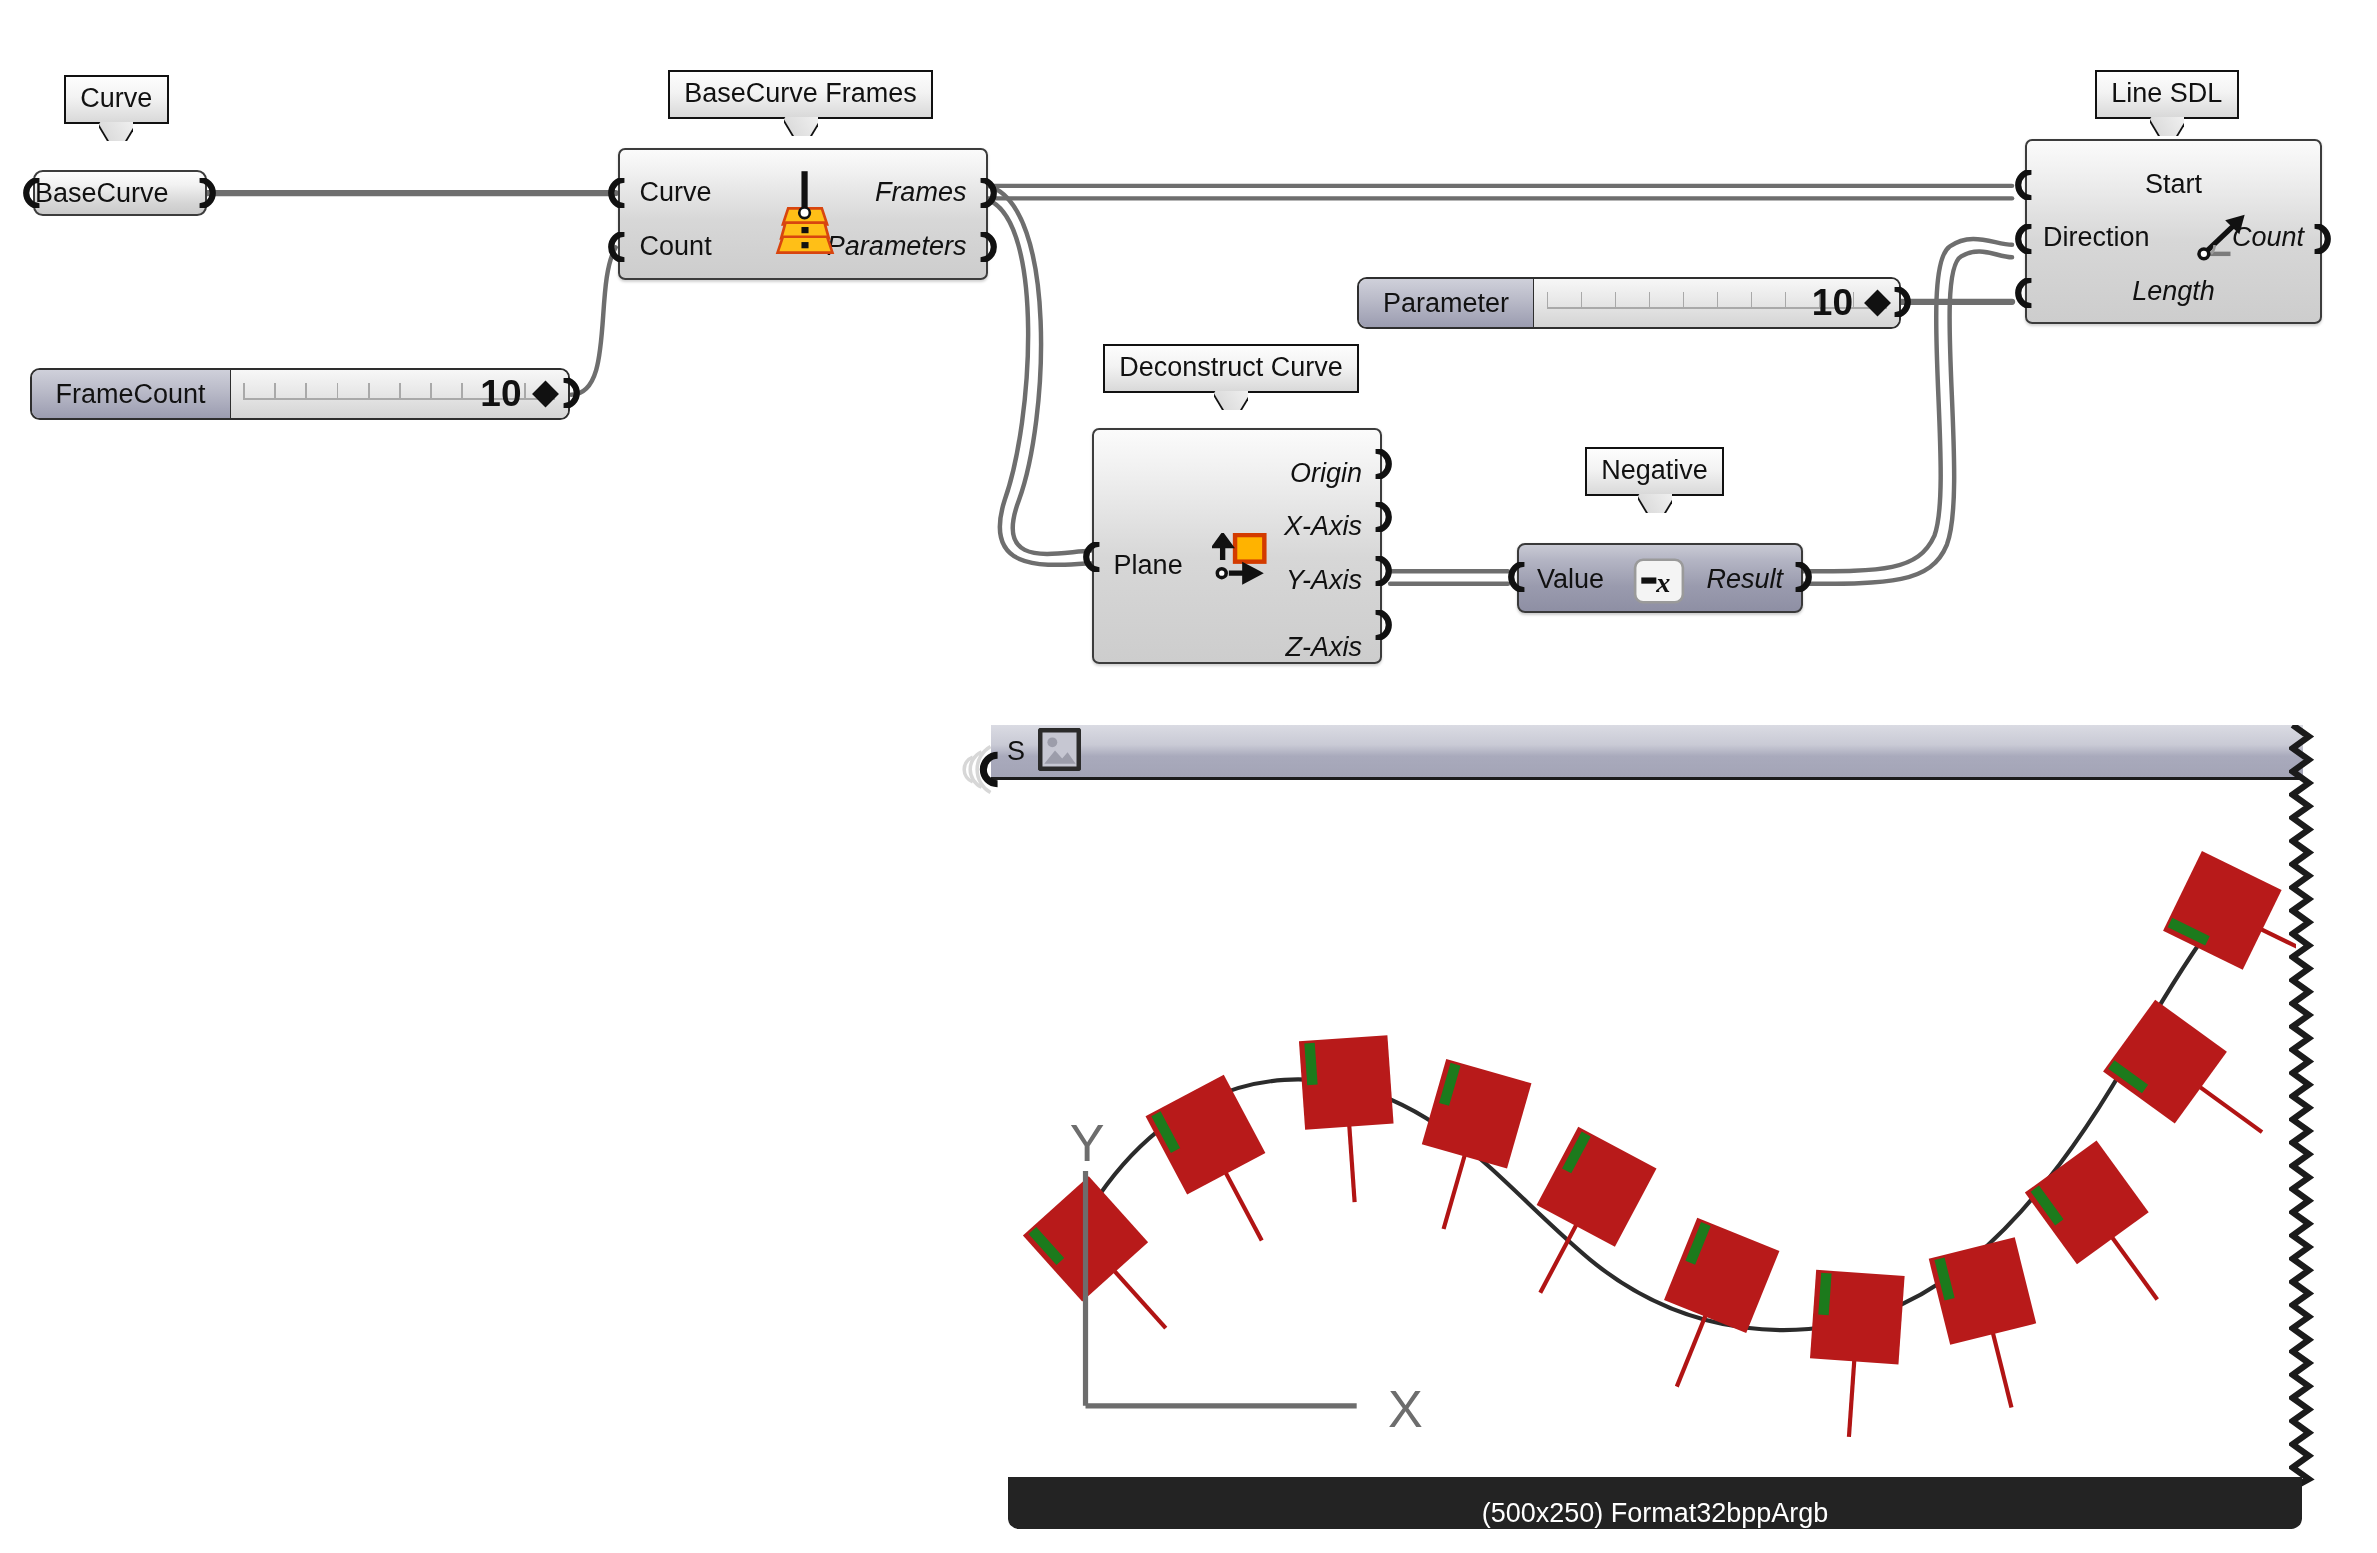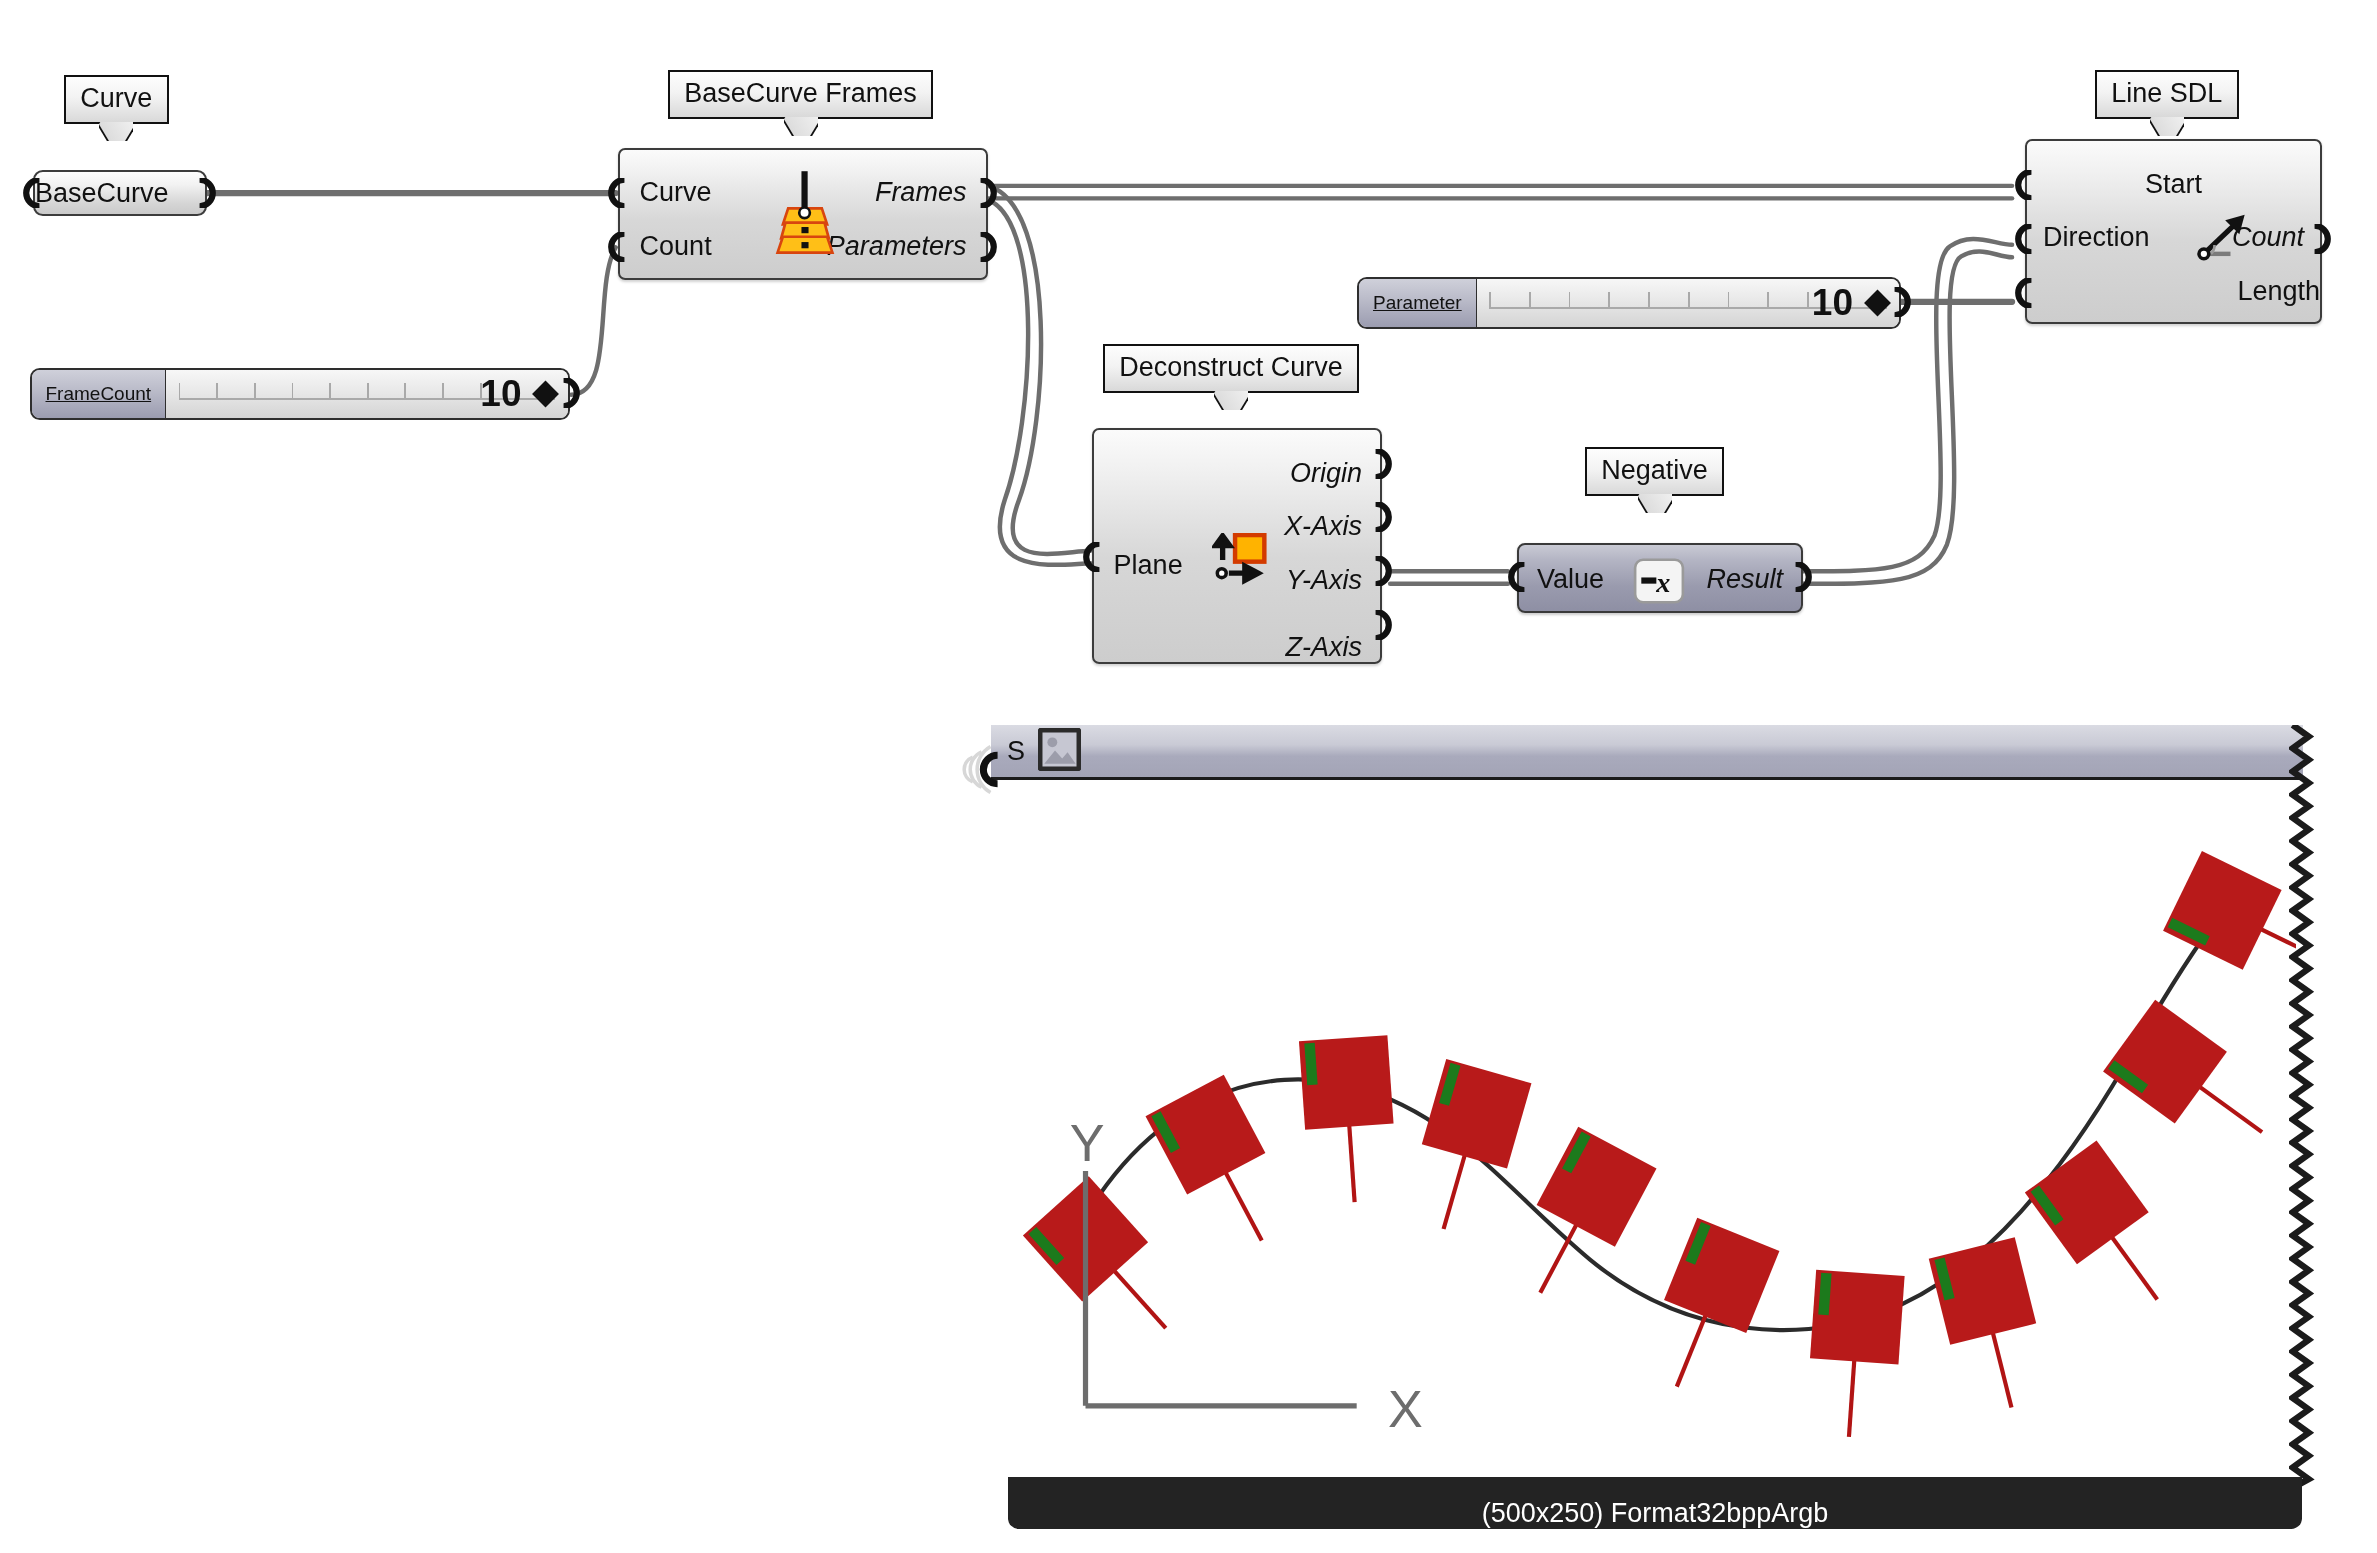--- a/index.html
+++ b/index.html
@@ -120,26 +120,25 @@
     border-radius: 9.8px;
     background: #e8e8e8;
     display: flex;
     overflow: hidden;
     z-index: 5;
   }
   .slider-name {
     flex: 0 0 auto;
     display: flex;
     align-items: center;
-    padding: 0 14px;
-    font-size: 19px;
+    padding: 0 24px;
+    font-size: 27px;
     color: #121212;
     background: linear-gradient(180deg,#cfd0da 0%, #b9bac8 45%, #9b9cb0 100%);
     border-right: 1.8px solid #2e2e2e;
-    text-decoration: underline;
   }
   .slider-track {
     position: relative;
     flex: 1 1 auto;
     background: linear-gradient(180deg,#f7f7f7 0%, #eaeaea 40%, #d4d4d4 100%);
   }
   .slider-ticks {
     position: absolute;
     left: 12.5px; right: 12.5px; top: 9px;
     height: 19.6px;
@@ -467,21 +466,21 @@
   </div>
 
   <div class="callout" style="left:2095px; top:70px;">
     <span>Line SDL</span>
     <span class="tail"></span>
   </div>
 
   <div class="node" style="left:2025px; top:139px; width:297px; height:185px;">
     <span class="row-label lbl-in" style="left:0; width:100%; text-align:center; top:29.5px;">Start</span>
     <span class="row-label lbl-in" style="left:16px; top:83px;">Direction</span>
-    <span class="row-label lbl-in" style="left:0; width:100%; text-align:right; top:137px;">Length</span>
+    <span class="row-label lbl-in" style="left:0; width:100%; text-align:center; top:137px;font-style:italic;">Length</span>
     <span class="row-label lbl-out" style="right:16px; top:83px;">Count</span>
 
     <span class="icon" style="left:168px; top:70px; width:55px; height:52px;">
       <svg width="55" height="52" viewBox="0 0 62 58">
         <path d="M10 48 L48 12" stroke="#111" stroke-width="6"></path>
         <path d="M56 4 L34 10 L50 26 Z" fill="#111"></path>
         <path d="M10 48 L40 48" stroke="#7b7b7b" stroke-width="5"></path>
         <path d="M18 48 A 14 14 0 0 0 22 38" stroke="#9a9a9a" stroke-width="3" fill="none"></path>
         <circle cx="10" cy="48" r="5.5" fill="#fff" stroke="#111" stroke-width="4"></circle>
       </svg>

